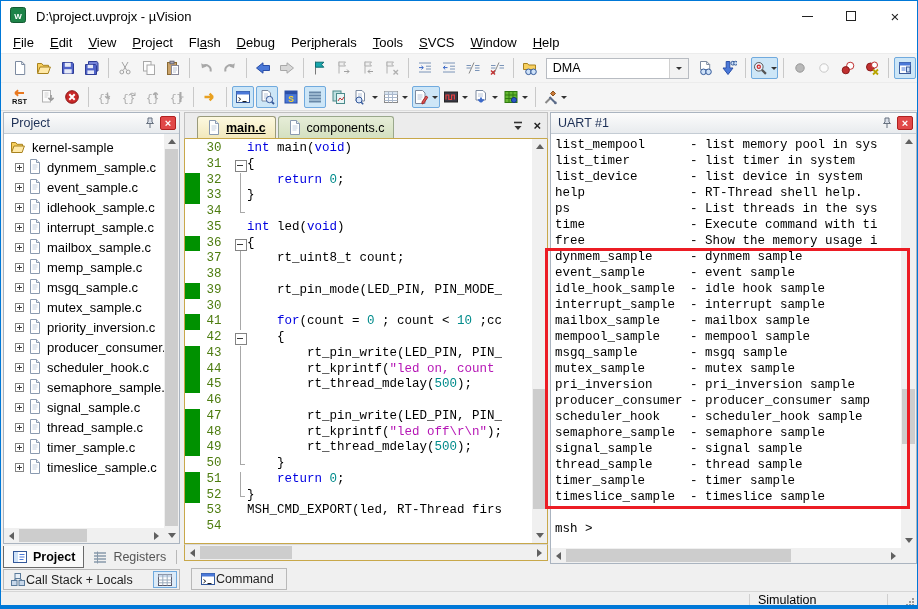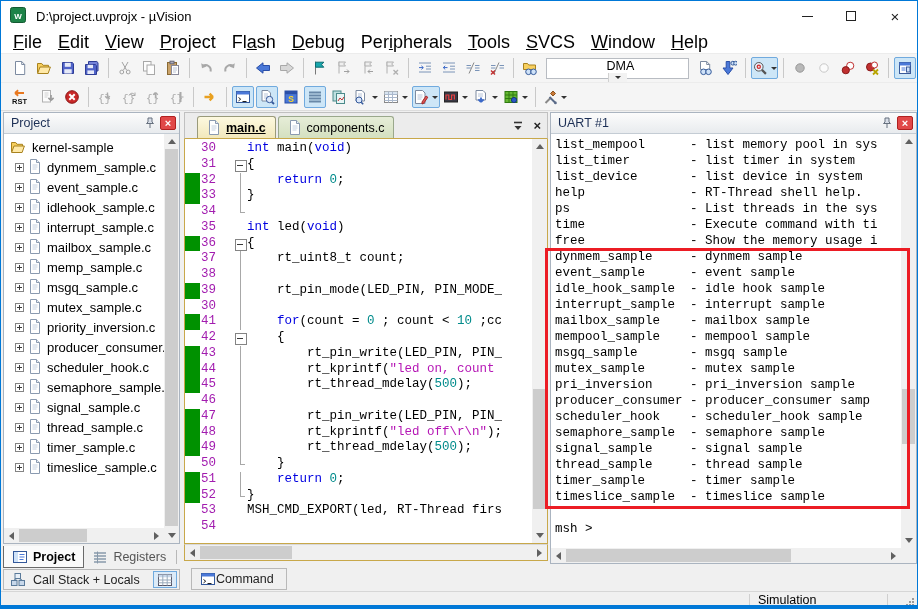--- a/index.html
+++ b/index.html
@@ -10,33 +10,33 @@
   
   #titlebar{position:absolute;left:0;top:0;width:100%;height:30px;background:#fff;display:flex;align-items:center;}
   #app-icon{width:18px;height:18px;margin:0 8px 0 9px;}
   #title-text{font-size:13px;}
   #win-controls{margin-left:auto;display:flex;height:100%;}
   .wc{width:44px;height:100%;display:flex;align-items:center;justify-content:center;font-size:15px;color:#222;}
   .wc-min i{display:block;width:11px;height:1px;background:#222;}
   .wc-max i{display:block;width:10px;height:10px;border:1px solid #222;}
   
   #menubar{position:absolute;left:0;top:30px;width:100%;height:23px;background:#fff;display:flex;align-items:center;padding-left:4px;border-bottom:1px solid #ececec;}
-  .menu-item{padding:2px 8px;font-size:18px;}
+  .menu-item{padding:2px 8px;font-size:13px;}
   .menu-item u{text-decoration:underline;}
   
   .toolbar{position:absolute;left:0;width:100%;display:flex;align-items:center;padding-left:7px;background:#f5f5f5;}
   #toolbar-main{top:53px;height:29px;border-bottom:1px solid #ececec;}
   #toolbar-debug{top:82px;height:28px;border-bottom:1px solid #dcdcdc;}
   .tb-btn{height:22px;min-width:22px;display:flex;align-items:center;justify-content:center;border:1px solid transparent;border-radius:2px;margin:0 1px;}
   .tb-btn.hl{background:#cde6f7;border-color:#70aade;}
   .tb-btn .ic{display:flex;width:16px;height:16px;align-items:center;justify-content:center;}
   .tb-btn.wide .ic{width:24px;}
   .tb-sep{width:1px;height:20px;background:#c9c9c9;margin:0 4px;}
   .dd-caret{width:0;height:0;border:3.5px solid transparent;border-top-color:#333;margin:4px 1px 0 3px;}
-  .tb-combo{width:148px;height:21px;background:#fff;border:1px solid #b8bcc2;display:flex;align-items:center;margin:0 4px;flex-direction:column;}
+  .tb-combo{width:148px;height:21px;background:#fff;border:1px solid #b8bcc2;display:flex;align-items:center;margin:0 4px;}
   .tb-combo-text{flex:1;font-size:12.5px;padding-left:6px;}
   .tb-combo-btn{width:19px;height:19px;background:#f2f2f2;border-left:1px solid #d0d0d0;display:flex;align-items:center;justify-content:center;}
   .tb-combo-btn .dd-caret{margin:3px 0 0 0;}
   
   .panel{position:absolute;border:1px solid #aab4c0;background:#fff;}
   .panel-header{height:21px;background:linear-gradient(#fcfcfc,#e8ebee);border-bottom:1px solid #c4ccd4;display:flex;align-items:center;padding:0 3px 0 7px;}
   .panel-title{font-size:12.5px;color:#1c2f55;flex:1;}
   .panel-pin{width:14px;height:14px;display:flex;align-items:center;justify-content:center;margin-right:3px;}
   .panel-close{width:16px;height:14px;background:#e14848;border:1px solid #b02020;border-radius:2px;color:#fff;font-size:11px;line-height:11px;display:flex;align-items:center;justify-content:center;font-weight:bold;}
   
@@ -57,38 +57,38 @@
   .tri-left{width:0;height:0;border:4px solid transparent;border-right:5px solid #606060;margin-left:-4px;}
   .tri-right{width:0;height:0;border:4px solid transparent;border-left:5px solid #606060;margin-right:-4px;}
   .sb-thumb-v{position:absolute;left:1px;right:1px;background:#cdcdcd;}
   .sb-thumb-h{height:13px;margin-top:1px;background:#cdcdcd;}
   
   #panel-tabs{position:absolute;left:2px;top:545px;width:177px;height:22px;display:flex;align-items:stretch;background:#f0f0f0;}
   .ptab{display:flex;align-items:center;padding:0 8px;font-size:12.5px;gap:5px;}
   .ptab.active{background:#fafafa;border:1px solid #6a6a6a;border-top:none;font-weight:bold;}
   .ptab.inactive{color:#555;}
   .ptab-sep{width:1px;background:#b8b8b8;margin:4px 2px;}
-  #callstack-bar{position:absolute;left:2px;top:568px;width:177px;height:21px;background:#f0f0f0;border:1px solid #b9b9b9;display:flex;align-items:center;padding:0 2px 0 6px;gap:7px;}
+  #callstack-bar{position:absolute;left:2px;top:568px;width:177px;height:21px;background:#f0f0f0;border:1px solid #b9b9b9;display:flex;align-items:center;padding:0 2px 0 6px;gap:0;}
   #callstack-label{font-size:12.5px;color:#222;flex:1;}
   #memgrid-btn{width:24px;height:17px;border:1px solid #70aade;background:#dcebf8;display:flex;align-items:center;justify-content:center;}
   
   #editor-win{position:absolute;left:183px;top:111px;width:364px;height:449px;}
   #tabstrip{position:absolute;left:0;top:0;right:0;height:27px;background:#ececec;border:1px solid #c0c0c0;border-bottom:1px solid #c8a84a;display:flex;align-items:flex-end;padding-left:12px;}
   .etab{height:22px;display:flex;align-items:center;padding:0 9px;border:1px solid #9a9a7a;border-bottom:none;border-radius:3px 3px 0 0;margin-right:2px;gap:5px;font-size:12.5px;}
   .etab.active{background:linear-gradient(#fdf9e0,#f2e8bc);font-weight:bold;}
   .etab.active .etab-label{text-decoration:underline;}
   .etab.inactive{background:linear-gradient(#e6edd8,#d4e0c0);border-color:#9aa88c;}
   #strip-icons{margin-left:auto;display:flex;align-items:center;height:100%;padding-right:6px;gap:8px;}
   #strip-close{font-size:13px;color:#222;font-weight:bold;}
   #ed-body{position:absolute;left:0;top:27px;right:0;bottom:17px;background:#fff;border:1px solid #c8a84a;border-top:none;}
   #ed-lines{position:absolute;left:0;top:0;right:15px;bottom:0;overflow:hidden;padding-top:2px;}
   .ed-row{height:15.75px;display:flex;font:12.5px/15.75px "Liberation Mono",monospace;}
   .ed-row .cov{width:16px;flex:0 0 auto;}
   .ed-row .cov .blk{width:15px;height:15.75px;background:#009100;}
-  .ed-row .num{width:33px;flex:0 0 auto;text-align:left;padding-right:7px;color:#a21caf;}
+  .ed-row .num{width:33px;flex:0 0 auto;text-align:center;padding-right:7px;color:#4d7c0f;}
   .ed-row .fold{width:13px;flex:0 0 auto;position:relative;}
   .fold.line::before{content:"";position:absolute;left:6px;top:0;bottom:0;width:1px;background:#a8a8a8;}
   .fold.end::before{content:"";position:absolute;left:6px;top:0;height:8px;width:1px;background:#a8a8a8;}
   .fold.end::after{content:"";position:absolute;left:6px;top:8px;width:5px;height:1px;background:#a8a8a8;}
   .fold.open::before{content:"";position:absolute;left:1px;top:3px;width:10px;height:10px;background:#fff;border:1px solid #848484;}
   .fold.open::after{content:"";position:absolute;left:3px;top:8px;width:6px;height:1px;background:#3a3a3a;}
   .ed-row .code{white-space:pre;overflow:hidden;}
   .c-k{color:#0000e0;} .c-n{color:#008b8b;} .c-s{color:#b516b5;} .c-p{color:#000;}
   #ed-vscroll{position:absolute;top:0;right:0;bottom:0;width:15px;background:#f0f0f0;}
   #ed-hscroll{position:absolute;left:0;bottom:0;right:0;height:17px;background:#f0f0f0;border:1px solid #c8a84a;border-top:1px solid #d8d8d8;display:flex;}

